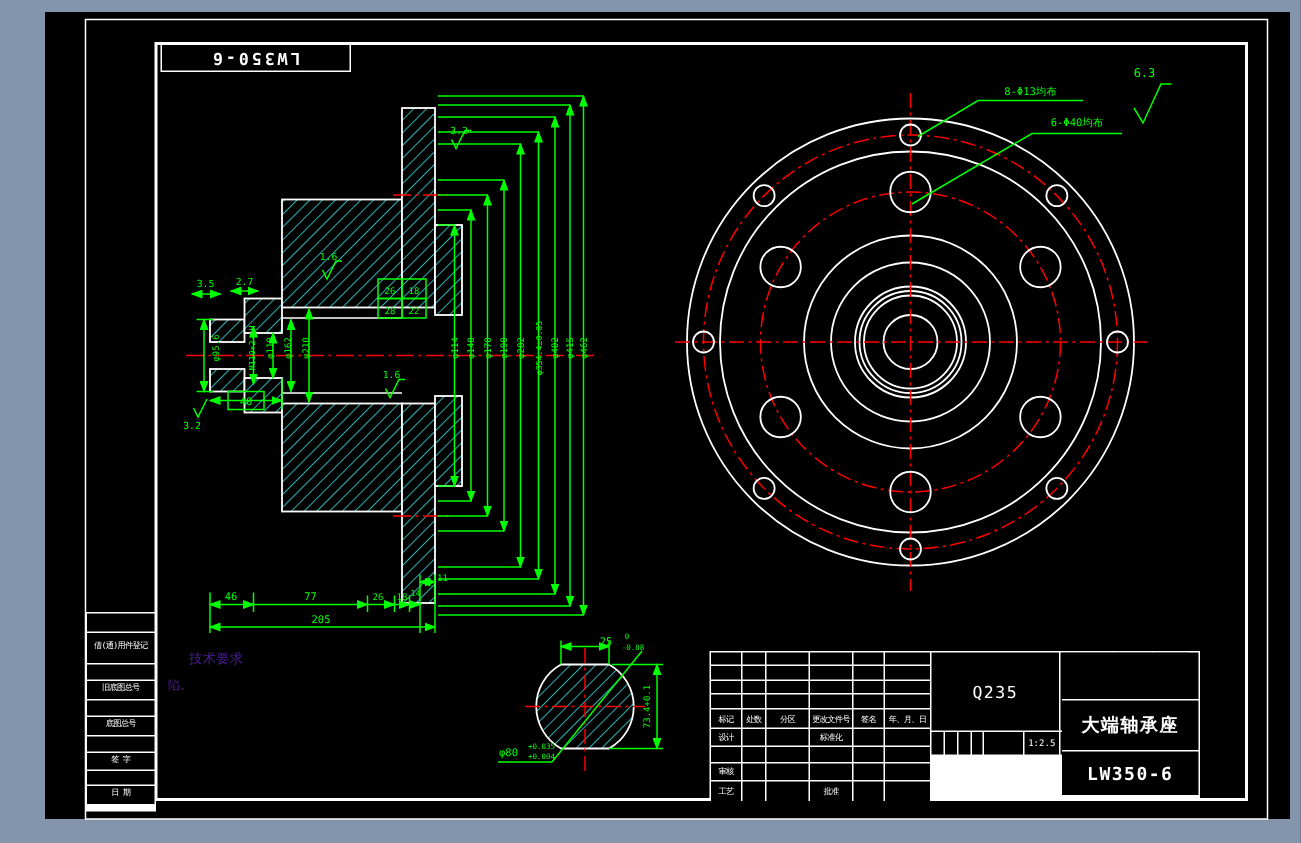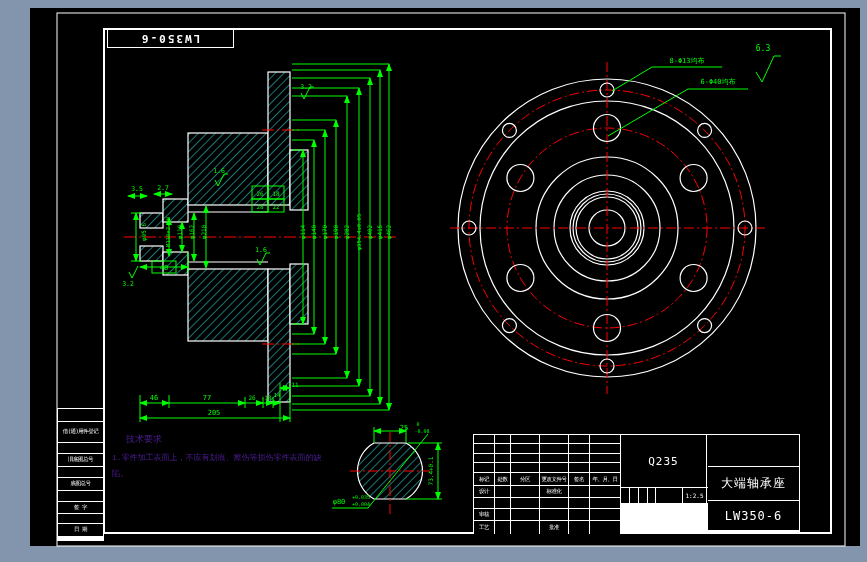--- a/index.html
+++ b/index.html
@@ -23,21 +23,21 @@
     grid-template-rows:8px 9px 8px 9px 12px 11px 10px 11px 13px;}
   #tb-mid{position:absolute;left:621px;top:435px;width:86px;height:97px;
     grid-template-rows:52px 15px 16px 11px;grid-template-columns:1fr 1fr;}
   #tb-mid .r2{display:grid;grid-template-columns:34px 26px 23px;gap:1px;background:#fff;}
   #tb-mid .r3{display:grid;grid-template-columns:8px 8px 8px 7px 26px 23px;gap:1px;background:#fff;}
   #tb-right{position:absolute;left:708px;top:435px;width:91px;height:97px;
     grid-template-rows:31px 33px 29px;grid-template-columns:1fr;}
   .t5{font-size:5.5px;letter-spacing:-0.5px;}
   .t6{font-size:6px;}
   .t11{font-size:11px;letter-spacing:1px;}
-  .t12{font-size:12px;font-weight:normal;letter-spacing:1px;}
+  .t12{font-size:12px;font-weight:bold;letter-spacing:1px;}
   
   #margintable{position:absolute;left:57px;top:408px;width:47px;height:133px;background:#fff;padding:1px;box-sizing:border-box;
     display:grid;gap:1px;grid-template-rows:12px 20px 10px 12px 10px 12px 10px 11px 9px 12px;}
   #margintable .cell{font-size:5.5px;letter-spacing:-0.5px;text-align:center;line-height:1.4;}
 </style>
 </head>
 <body>
 
 <div id="stage">
   <div id="sheet"></div>
@@ -263,21 +263,20 @@
         <text x="361" y="506" fill="#00ff00" font-size="5" text-anchor="middle" font-family="DejaVu Sans Mono, monospace" transform="">+0.004</text>
       </g>
   </svg>
 
   <div id="dwgno-top" class="wbox">
     <span>LW350-6</span>
   </div>
 
   <div id="techreq">
     <div class="tr-title">技术要求</div>
-    <div class="tr-line">1.零件加工表面上，不应有划痕、擦伤等损伤零件表面的缺</div>
     <div class="tr-line">陷。</div>
   </div>
 
   <div id="margintable">
     <div class="cell"></div>
     <div class="cell">借(通)用件登记</div>
     <div class="cell"></div>
     <div class="cell">旧底图总号</div>
     <div class="cell"></div>
     <div class="cell">底图总号</div>

